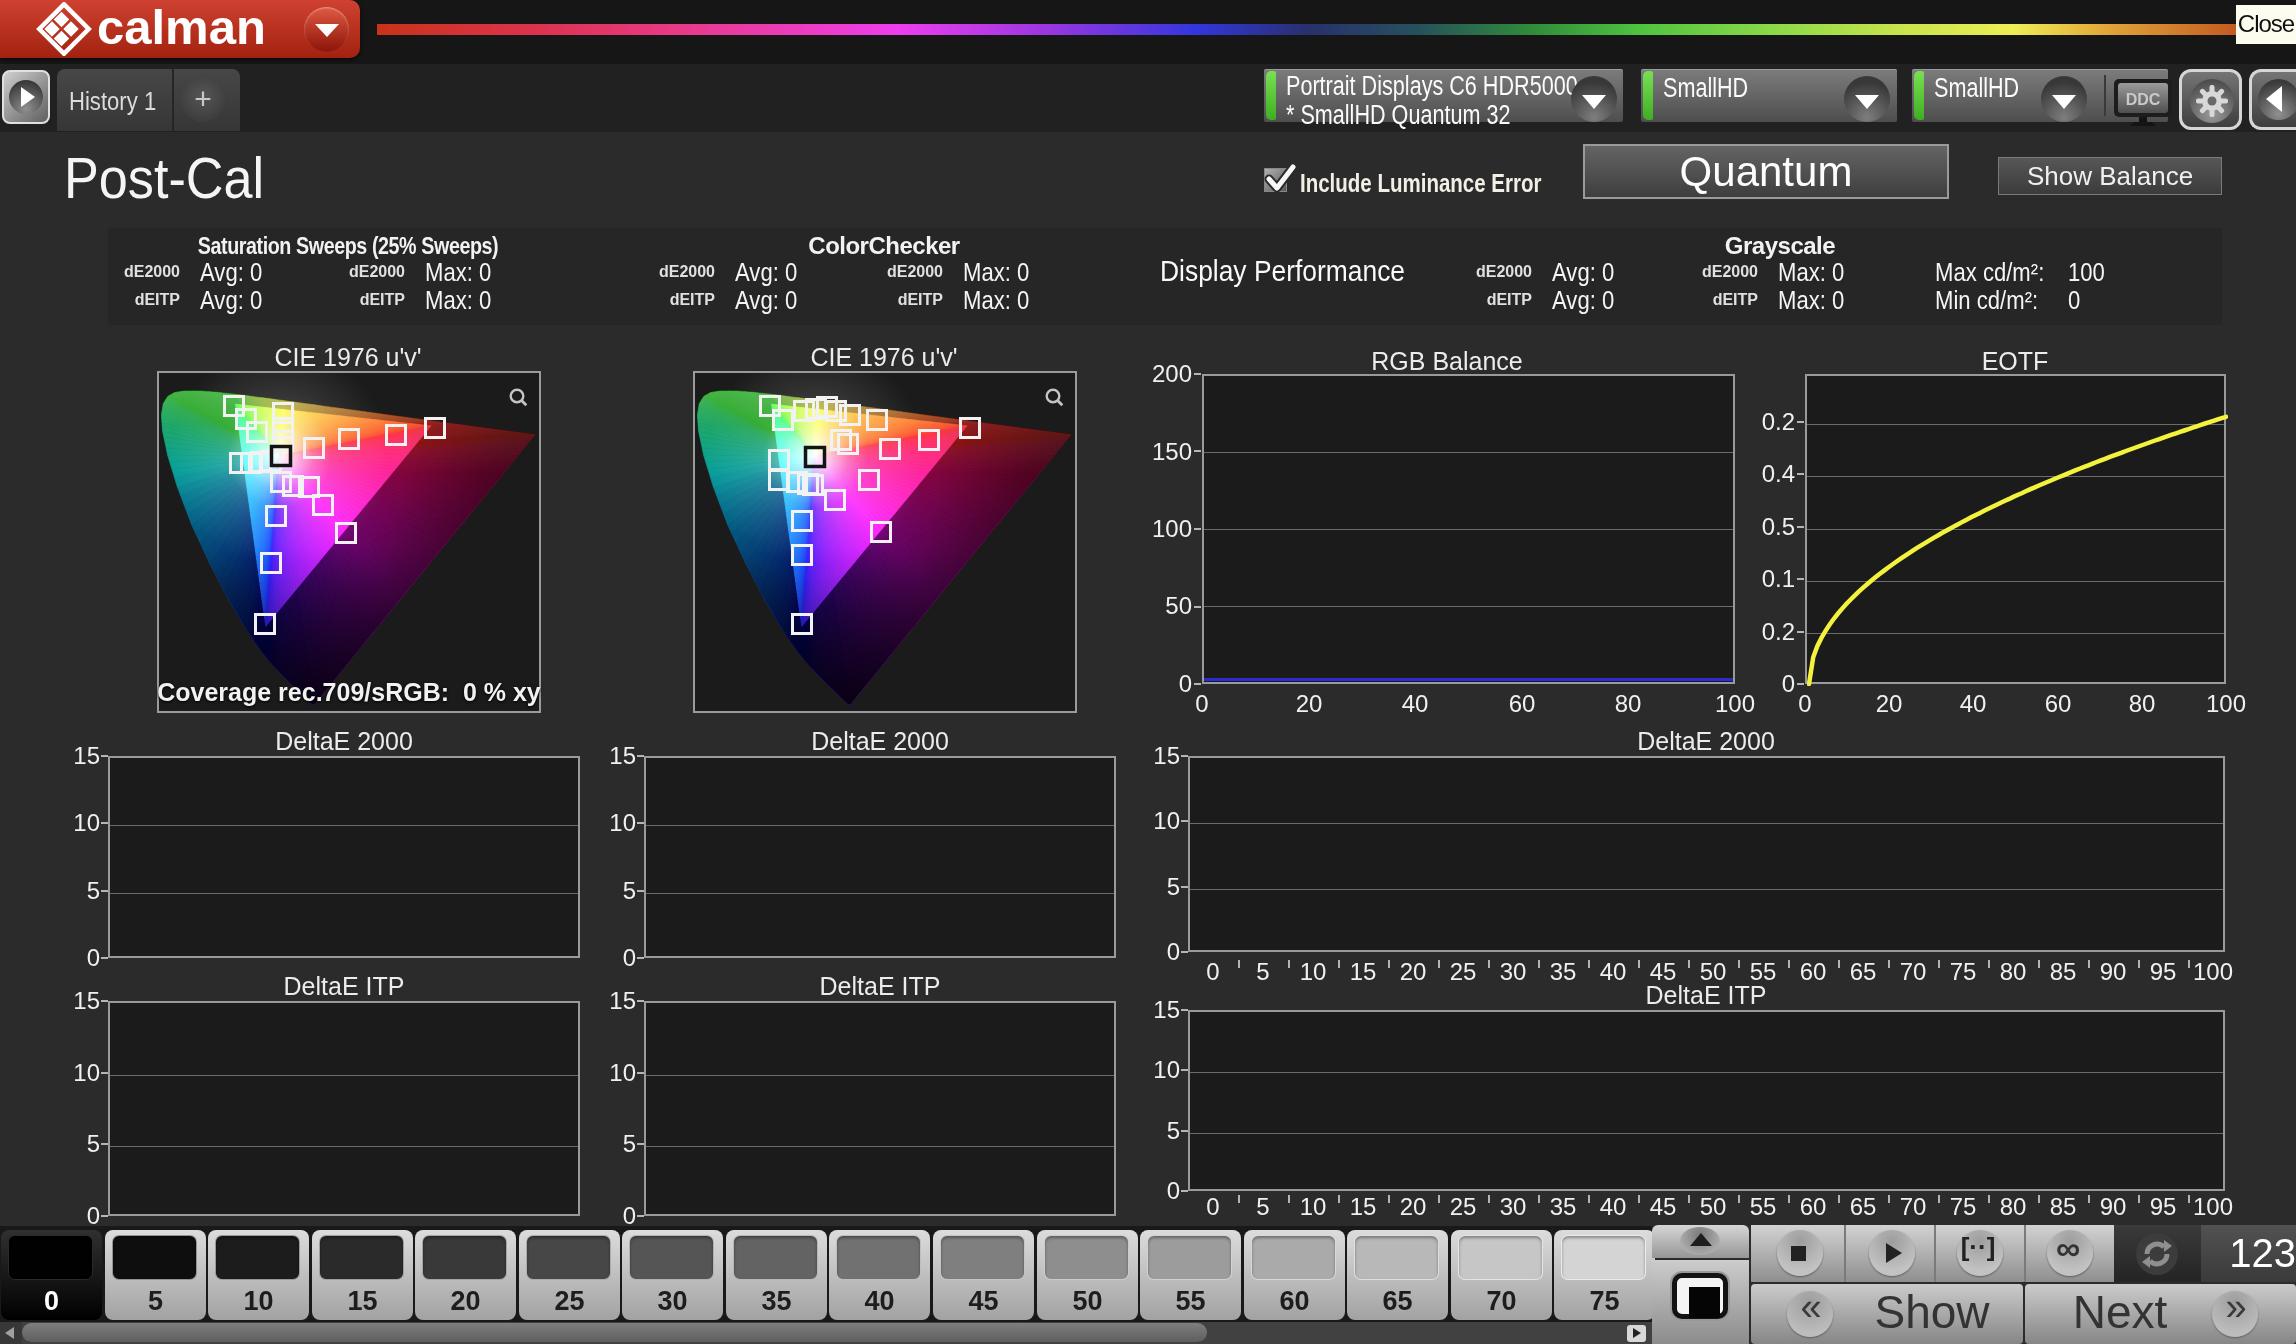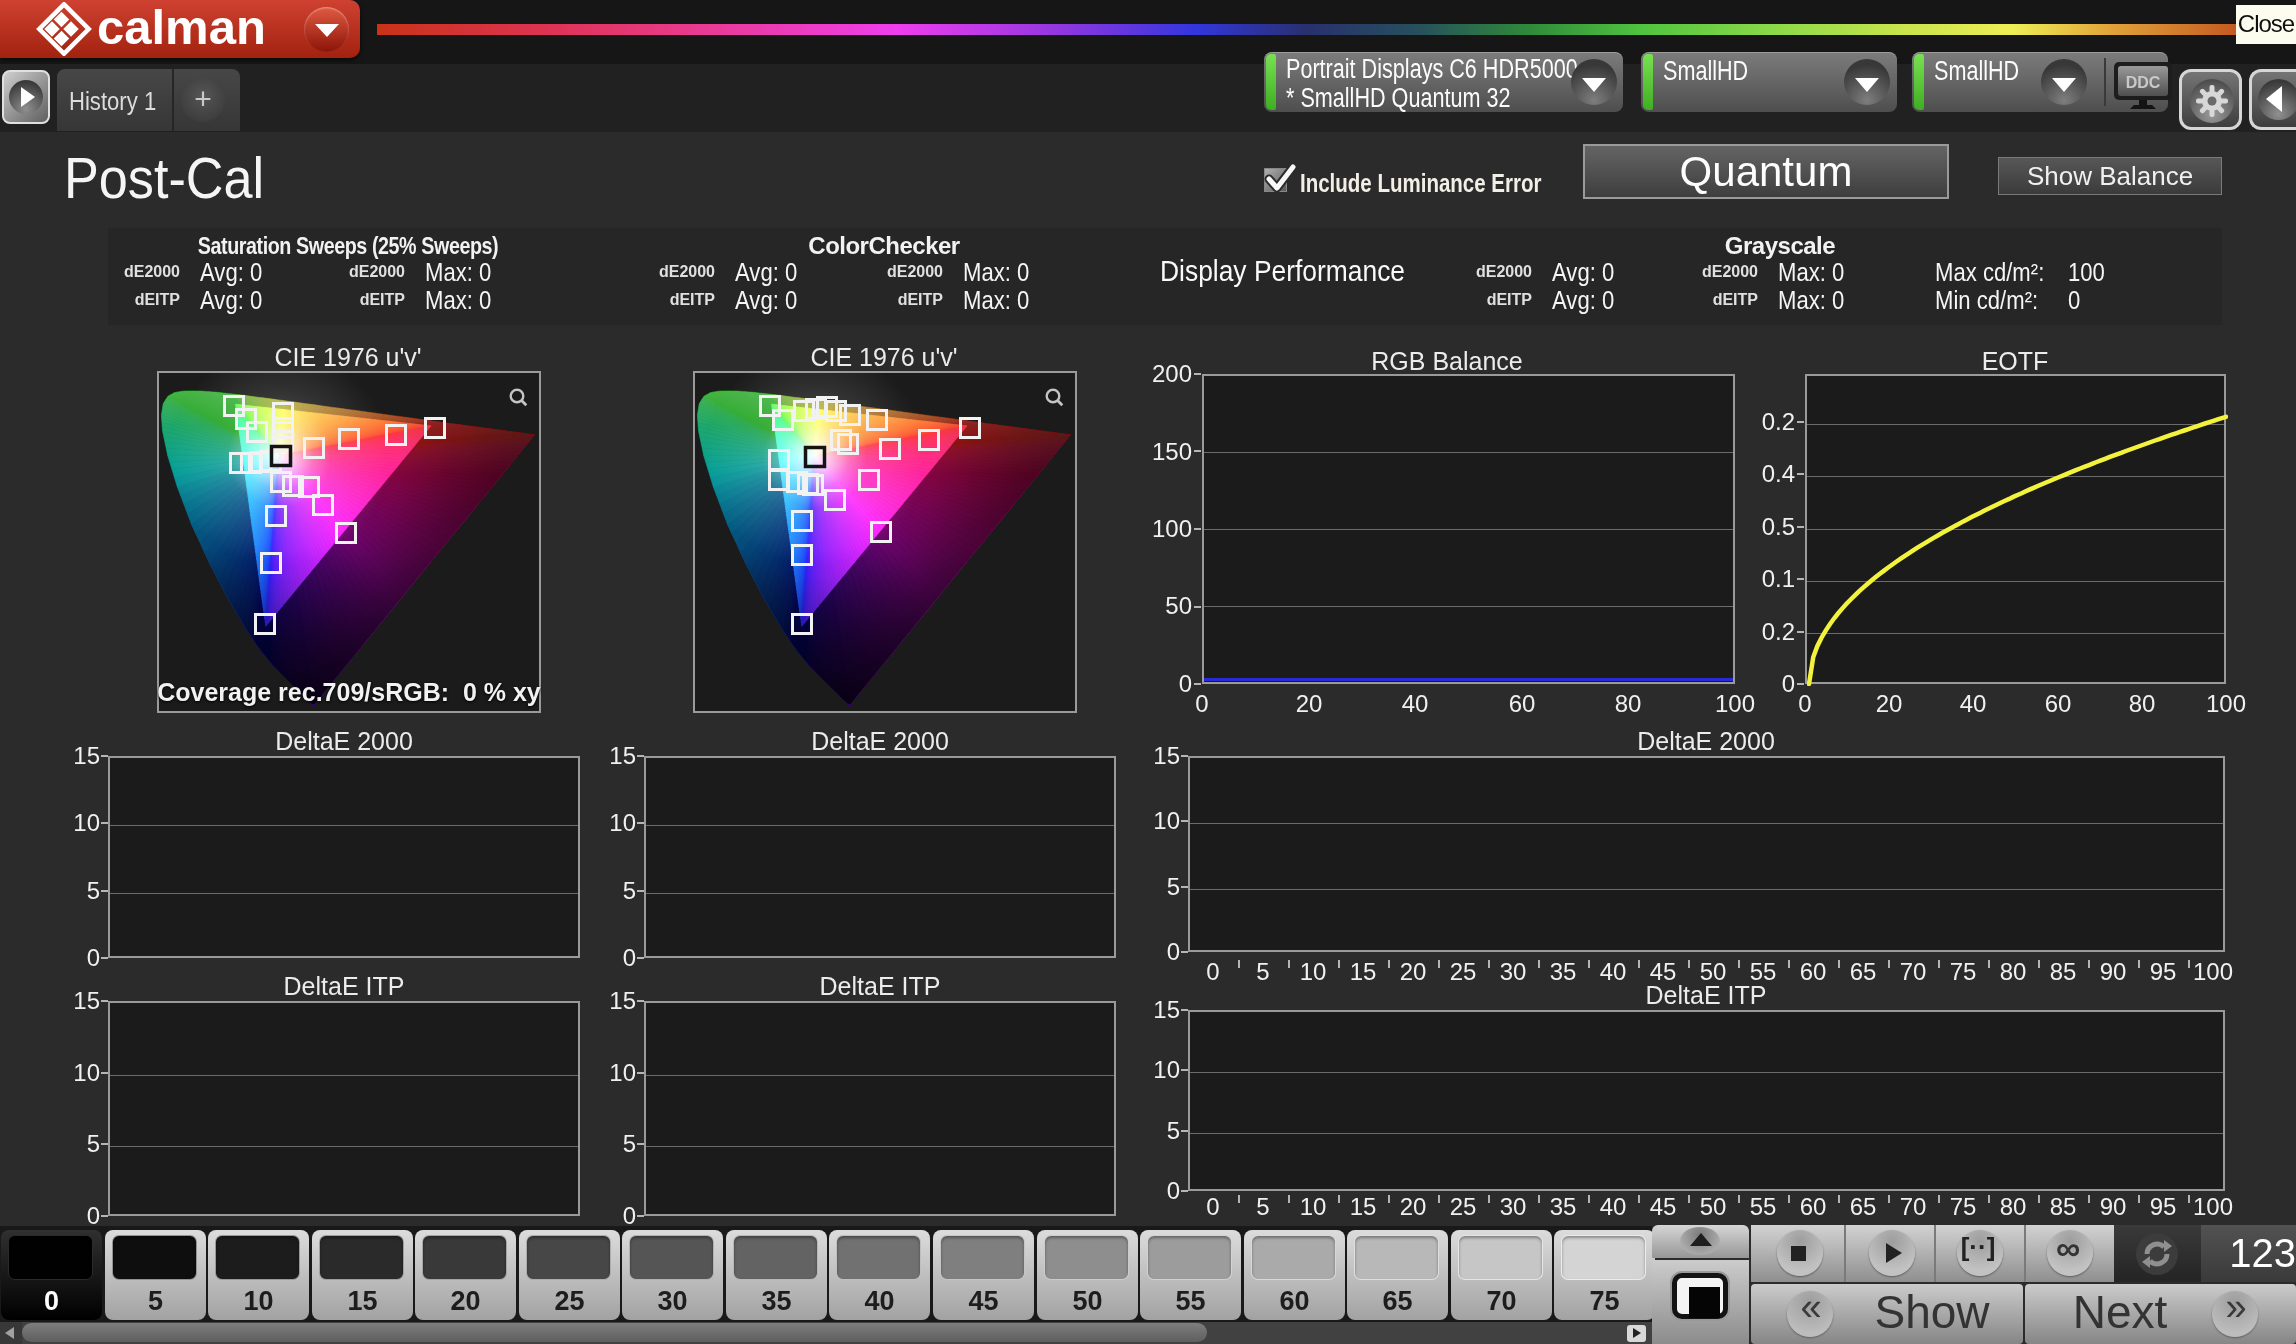--- a/index.html
+++ b/index.html
@@ -3,22 +3,22 @@
 * {margin:0;padding:0;box-sizing:border-box}
 body {width:2296px;height:1344px;background:#2b2b2b;font-family:"Liberation Sans",sans-serif;
 position:relative;overflow:hidden;color:#f0f0f0}
 .plot {position:absolute;background:#1b1b1b;border:2px solid #9a9a9a}
 .grid {position:absolute;left:0;right:0;height:1px;background:#6b6b6b}
 .ylab {position:absolute;text-align:right;font-size:24px;color:#f0f0f0}
 .xlab {position:absolute;text-align:center;font-size:24px;color:#f0f0f0}
 .tick {position:absolute;width:7px;height:2px;background:#b5b5b5}
 .title {position:absolute;text-align:center;font-size:25px;color:#ececec}
 .hdr {position:absolute;text-align:center;font-size:24px;font-weight:bold;color:#f2f2f2;white-space:nowrap;letter-spacing:-0.5px}
-.ddpanel {position:absolute;top:52px;height:60px;background:linear-gradient(#7c7c7c,#4e4e4e);
-border-radius:8px;box-shadow:inset 0 1px 0 rgba(255,255,255,0.25)}
+.ddpanel {position:absolute;top:69px;height:53px;background:linear-gradient(#7c7c7c,#4e4e4e);
+border-radius:2px;box-shadow:inset 0 1px 0 rgba(255,255,255,0.25)}
 .greenbar {position:absolute;left:2px;top:2px;bottom:2px;width:10px;background:linear-gradient(#79e052,#3fae22);border-radius:5px 2px 2px 5px}
 .ddtext {position:absolute;left:22px;font-size:27px;color:#fcfcfc;white-space:nowrap;transform:scaleX(0.80);transform-origin:0 0}
 .ddarrow {position:absolute;top:7px;width:46px;height:46px;border-radius:50%;
 background:radial-gradient(circle at 50% 90%,#7e7e7e,#383838 75%)}
 .ddarrow:after {content:"";position:absolute;left:11px;top:19px;border-left:12px solid transparent;
 border-right:12px solid transparent;border-top:14px solid #fff}
 .sqbtn {position:absolute;border:3px solid #d6d6d6;border-radius:12px;
 background:linear-gradient(#757575,#3e3e3e)}
 .circ {position:absolute;border-radius:50%;background:radial-gradient(circle at 50% 85%,#909090,#3a3a3a 80%)}
 </style></head>

